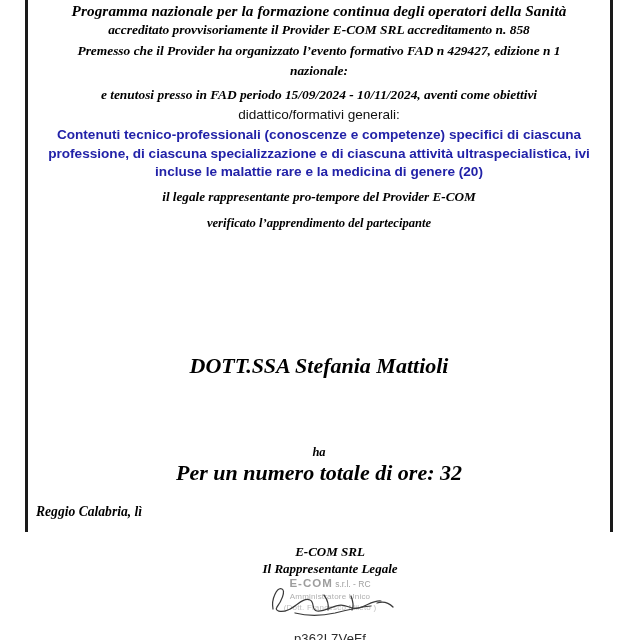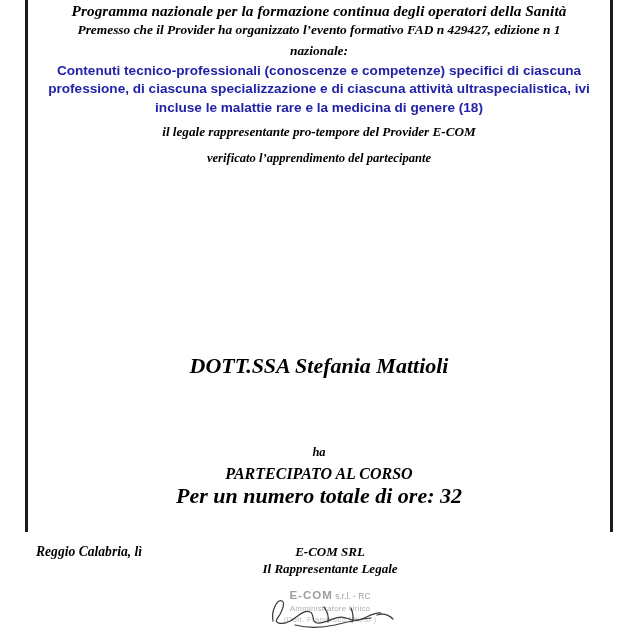--- a/index.html
+++ b/index.html
@@ -164,21 +164,21 @@
   }
   .l-role {
     font-size: 13px;
     line-height: 17px;
   }
 
   
   .stamp-wrap {
     position: relative;
     height: 42px;
-    margin-top: 12px;
+    margin-top: 0;
   }
   .stamp {
     position: absolute;
     left: 50%;
     top: 0;
     transform: translateX(-50%);
     width: 190px;
     height: 40px;
     color: #9a9a9a;
     font-family: "Liberation Sans", sans-serif;
@@ -234,48 +234,50 @@
 <div id="page">
 
   <div class="page-rule left"></div>
   <div class="page-rule right"></div>
 
   <div class="content">
 
     <div class="line l-program">Programma nazionale per la formazione continua degli operatori della Sanità</div>
 
 
+    <div class="line l-accredit">accreditato provvisoriamente il Provider E-COM SRL accreditamento n. 858</div>
 
     <div class="line l-premesso2">Premesso che il Provider ha organizzato l’evento formativo FAD n 429427, edizione n 1</div>
 
     <div class="line l-denominato">nazionale:</div>
 
 
-
-
-    <div class="l-objectives">Contenuti tecnico-professionali (conoscenze e competenze) specifici di ciascuna professione, di ciascuna specializzazione e di ciascuna attività ultraspecialistica, ivi incluse le malattie rare e la medicina di genere (18)</div>
+    <div class="line l-period">e tenutosi presso in FAD periodo 15/09/2024 - 10/11/2024, aventi come obiettivi</div>
+
+    <div class="line l-didattico">didattico/formativi generali:</div>
+
+    <div class="l-objectives">Contenuti tecnico-professionali (conoscenze e competenze) specifici di ciascuna professione, di ciascuna specializzazione e di ciascuna attività ultraspecialistica, ivi incluse le malattie rare e la medicina di genere (20)</div>
 
     <div class="line l-legale">il legale rappresentante pro-tempore del Provider E-COM</div>
 
     <div class="line l-verificato">verificato l’apprendimento del partecipante</div>
 
     <div class="abs" style="top:345px;">
 
       <div class="line l-name">DOTT.SSA Stefania Mattioli</div>
     </div>
 
     <div class="abs" style="top:424px;">
       <div class="line l-ha">ha</div>
 
-      <div class="line l-partecipato">PARTECIPATO AL CORSO</div>
 
       <div class="line l-hours">Per un numero totale di ore: 32</div>
     </div>
 
-    <div class="abs" style="top:503px;margin-top:40px;">
+    <div class="abs" style="top:503px;">
       <div class="line l-place">Reggio Calabria, lì</div>
     </div>
 
     <div class="abs" style="top:543px;">
       <div class="sig-block">
         <div class="line l-company">E-COM SRL</div>
 
         <div class="line l-role">Il Rappresentante Legale</div>
 
         <div class="stamp-wrap">

